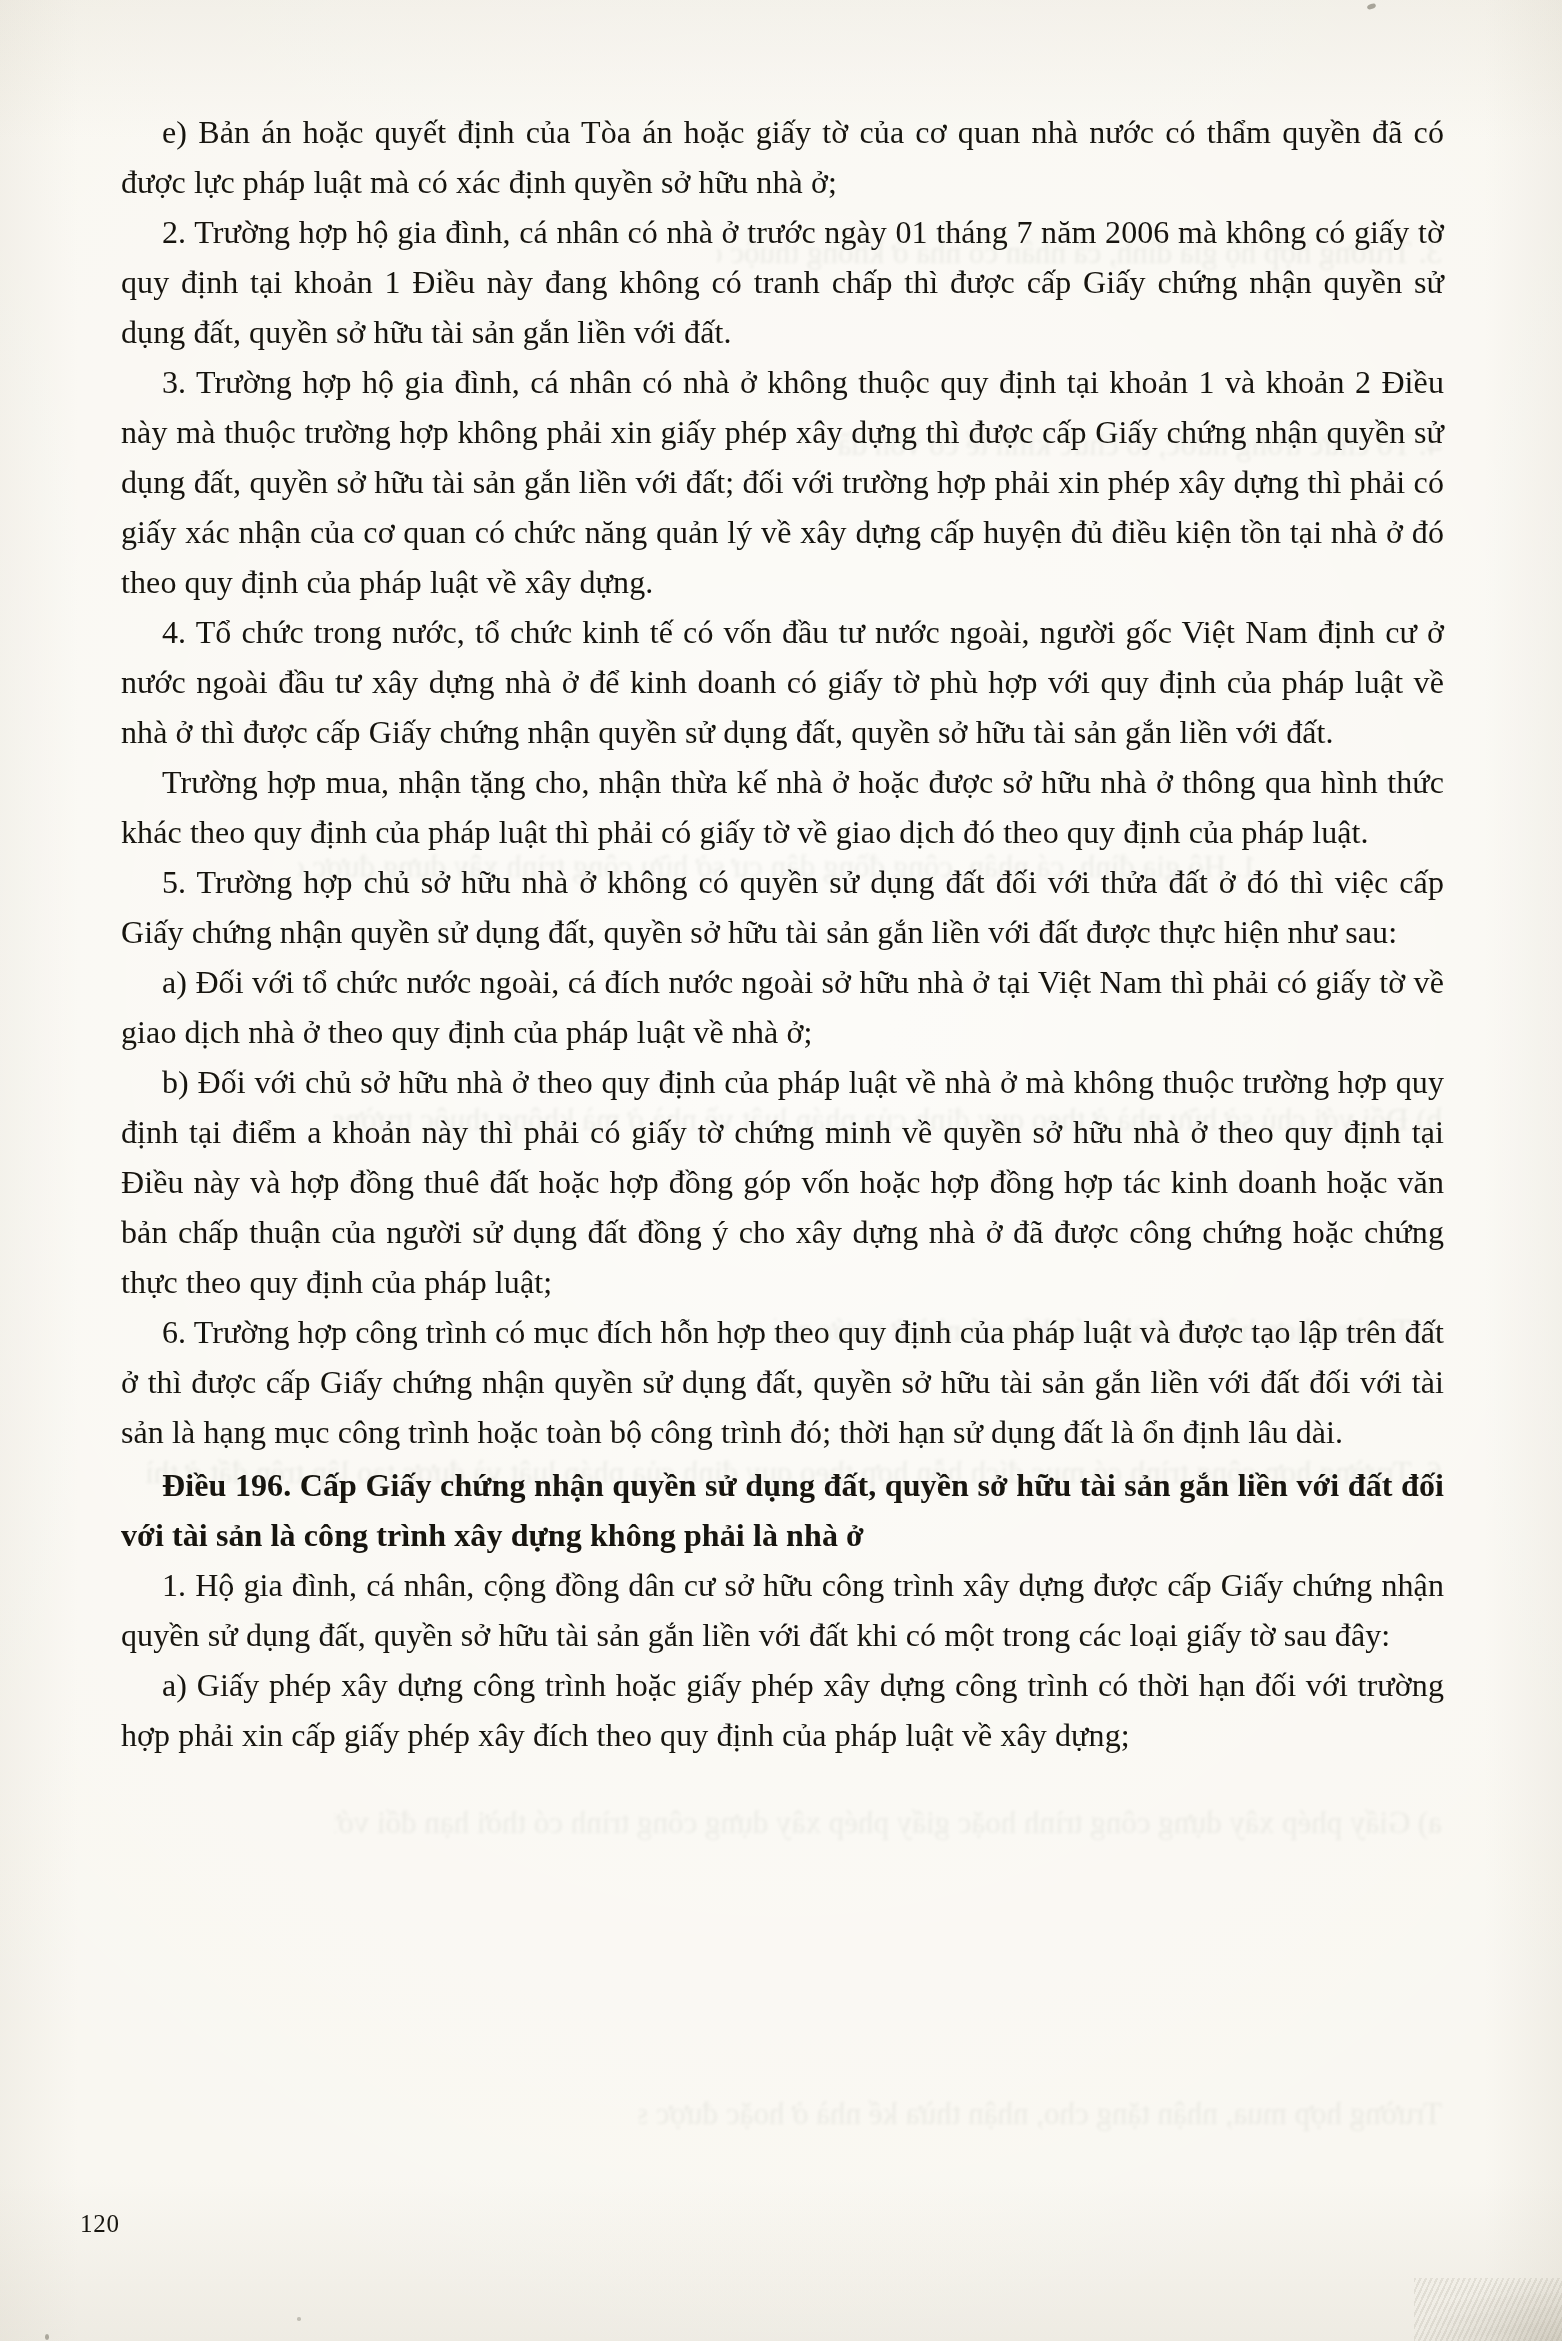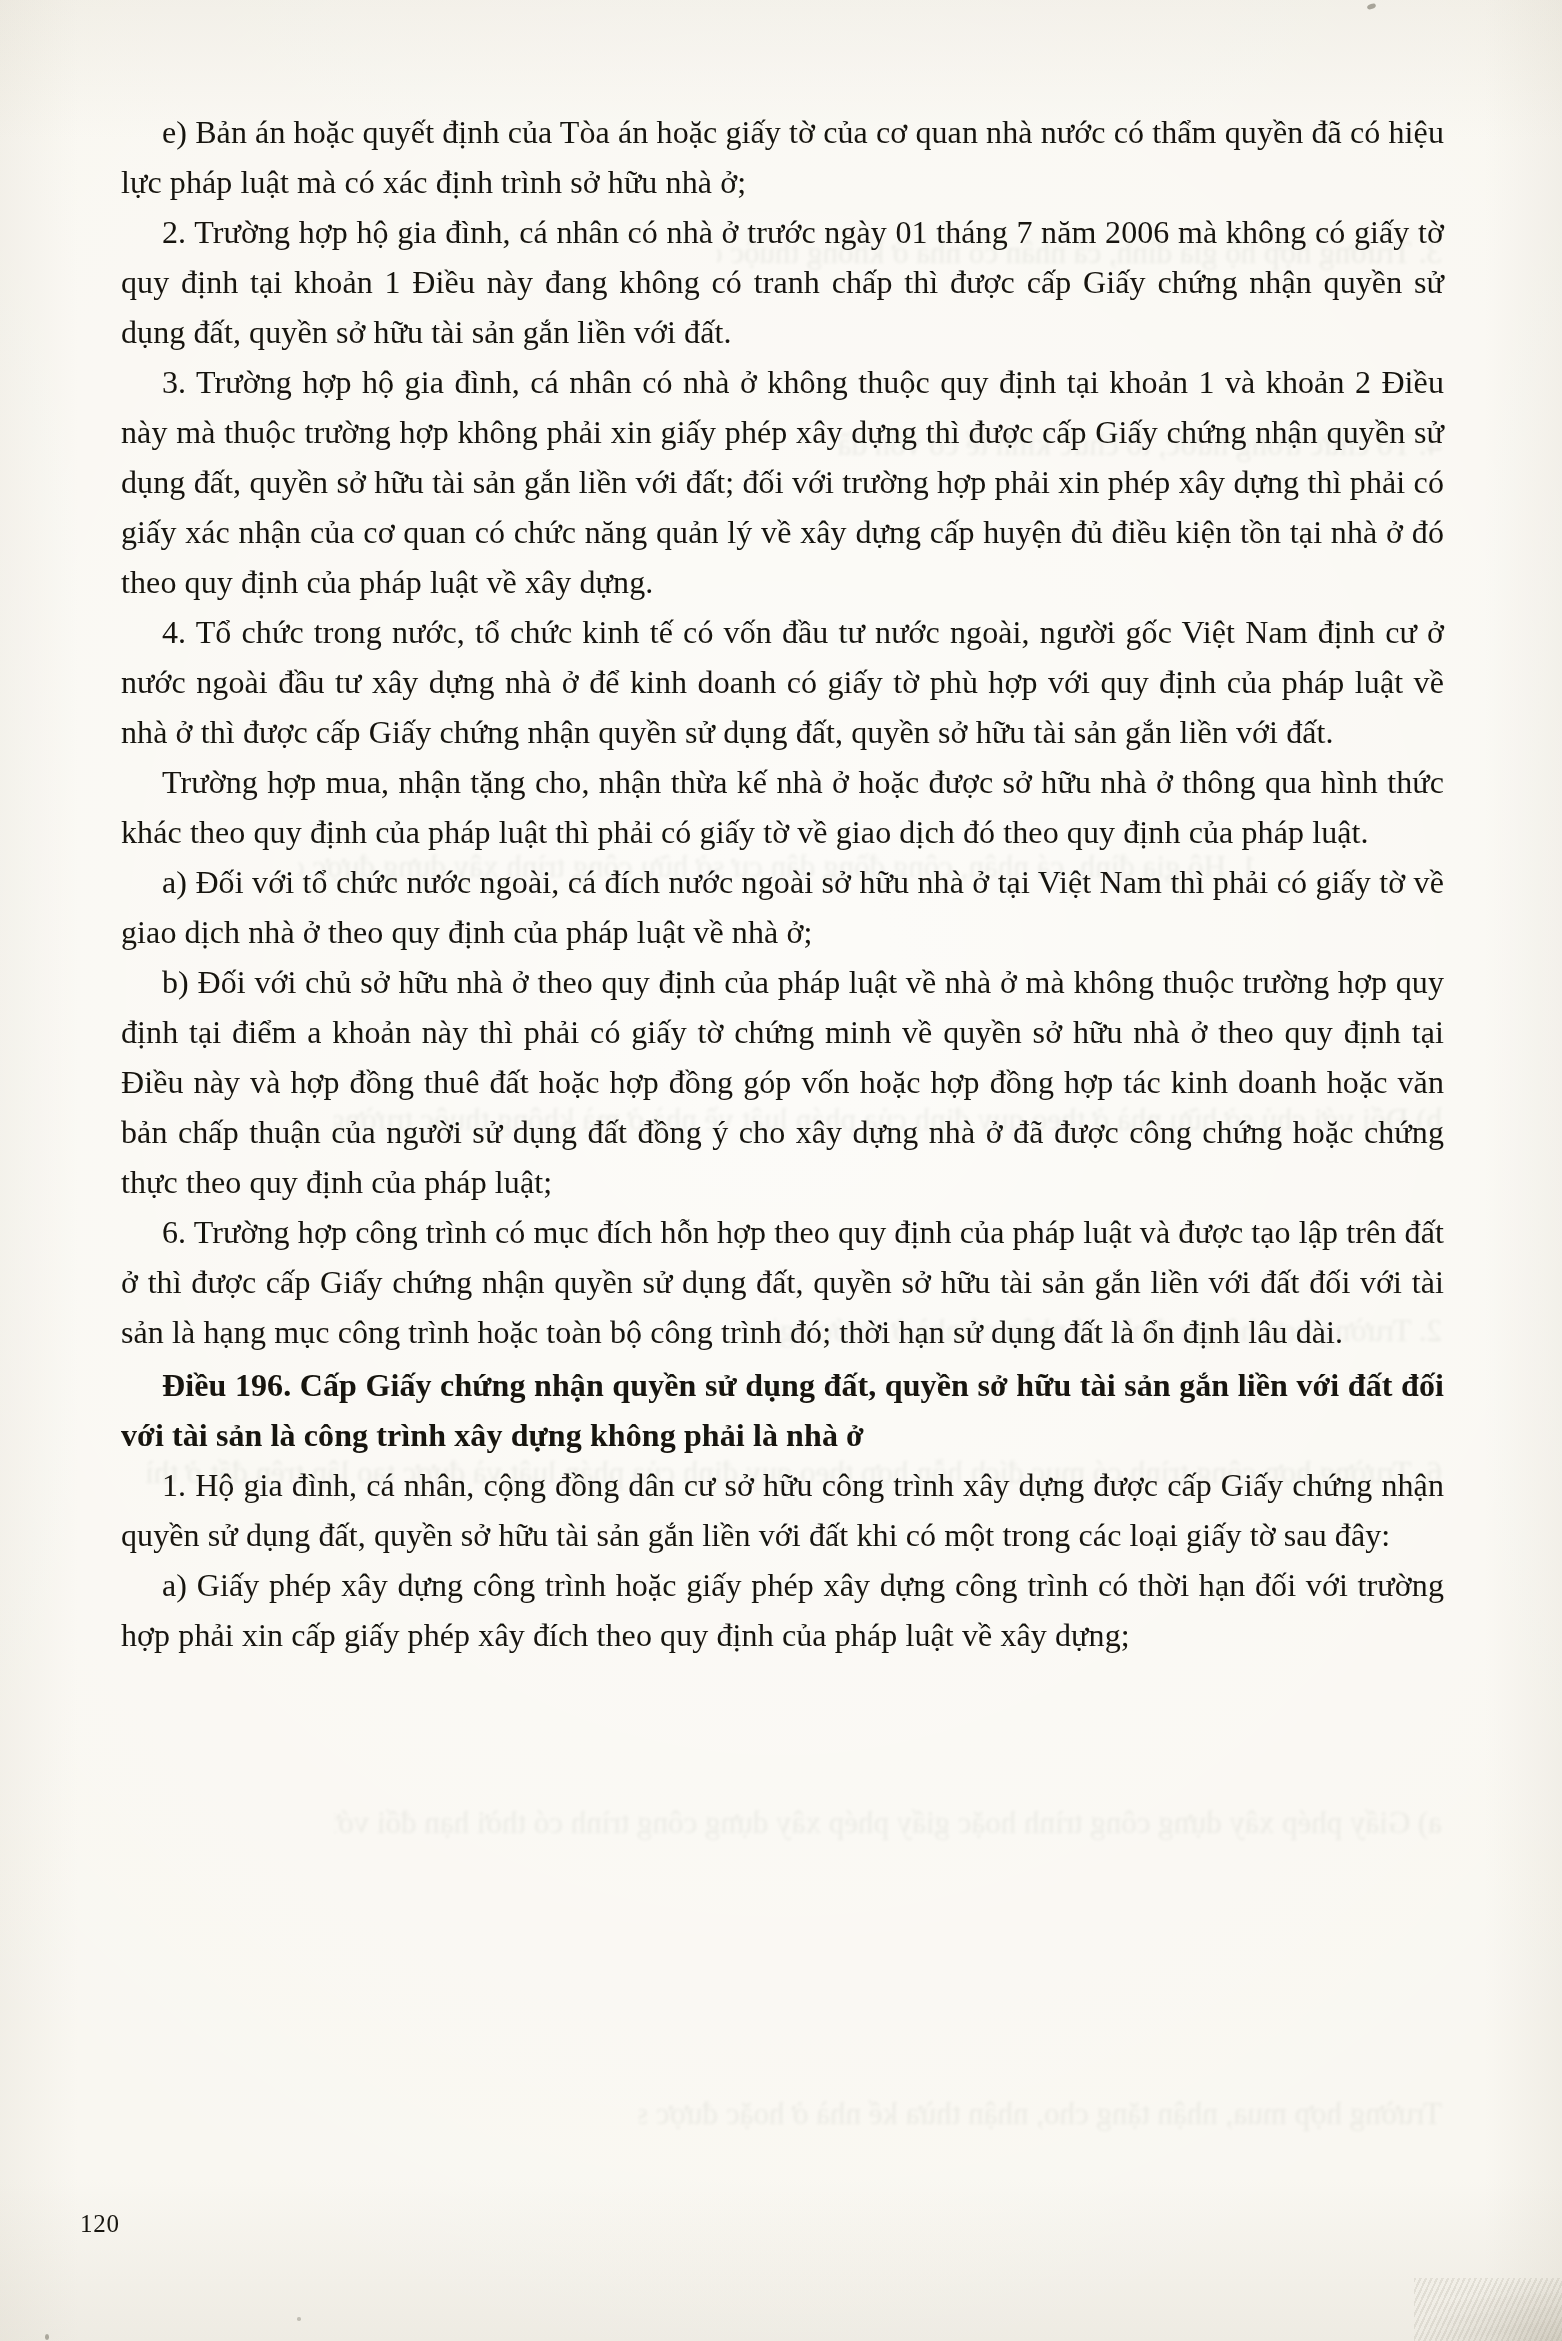--- a/index.html
+++ b/index.html
@@ -86,25 +86,26 @@
   <div class="ghost" style="left:717px; top:233px;  width:725px;">3. Trường hợp hộ gia đình, cá nhân có nhà ở không thuộc quy định tại khoản 1 và khoản 2 Điều này mà thuộc trường hợp không phải xin giấy phép xây dựng thì được cấp Giấy chứng nhận quyền sử dụng đất, quyền sở hữu tài sản gắn liền với đất; đối với trường hợp phải xin phép xây dựng thì phải có giấy xác nhận của cơ quan có chức năng quản lý về xây dựng cấp huyện đủ điều kiện tồn tại nhà ở đó theo quy định của pháp luật về xây dựng.</div>
   <div class="ghost" style="left:838px; top:425px;  width:604px;">4. Tổ chức trong nước, tổ chức kinh tế có vốn đầu tư nước ngoài, người gốc Việt Nam định cư ở nước ngoài đầu tư xây dựng nhà ở để kinh doanh có giấy tờ phù hợp với quy định của pháp luật về nhà ở thì được cấp Giấy chứng nhận quyền sử dụng đất, quyền sở hữu tài sản gắn liền với đất.</div>
   <div class="ghost" style="left:298px;  top:847px; width:959px;">1. Hộ gia đình, cá nhân, cộng đồng dân cư sở hữu công trình xây dựng được cấp Giấy chứng nhận quyền sử dụng đất, quyền sở hữu tài sản gắn liền với đất khi có một trong các loại giấy tờ sau đây:</div>
   <div class="ghost" style="left:334px;  top:1100px; width:1108px;">b) Đối với chủ sở hữu nhà ở theo quy định của pháp luật về nhà ở mà không thuộc trường hợp quy định tại điểm a khoản này thì phải có giấy tờ chứng minh về quyền sở hữu nhà ở theo quy định tại Điều này và hợp đồng thuê đất hoặc hợp đồng góp vốn hoặc hợp đồng hợp tác kinh doanh hoặc văn bản chấp thuận của người sử dụng đất đồng ý cho xây dựng nhà ở đã được công chứng hoặc chứng thực theo quy định của pháp luật;</div>
   <div class="ghost" style="left:774px; top:1311px; width:668px;">2. Trường hợp hộ gia đình, cá nhân có nhà ở trước ngày 01 tháng 7 năm 2006 mà không có giấy tờ quy định tại khoản 1 Điều này đang không có tranh chấp thì được cấp Giấy chứng nhận quyền sử dụng đất, quyền sở hữu tài sản gắn liền với đất.</div>
   <div class="ghost" style="left:142px;  top:1453px; width:1300px;">6. Trường hợp công trình có mục đích hỗn hợp theo quy định của pháp luật và được tạo lập trên đất ở thì được cấp Giấy chứng nhận quyền sử dụng đất, quyền sở hữu tài sản gắn liền với đất đối với tài sản là hạng mục công trình hoặc toàn bộ công trình đó; thời hạn sử dụng đất là ổn định lâu dài.</div>
   <div class="ghost" style="left:334px;  top:1803px; width:1108px;">a) Giấy phép xây dựng công trình hoặc giấy phép xây dựng công trình có thời hạn đối với trường hợp phải xin cấp giấy phép xây dựng theo quy định của pháp luật về xây dựng;</div>
   <div class="ghost" style="left:639px;  top:2094px; width:803px;">Trường hợp mua, nhận tặng cho, nhận thừa kế nhà ở hoặc được sở hữu nhà ở thông qua hình thức khác theo quy định của pháp luật thì phải có giấy tờ về giao dịch đó theo quy định của pháp luật.</div>
 
   <div class="text-block">
-    <p class="para">e) Bản án hoặc quyết định của Tòa án hoặc giấy tờ của cơ quan nhà nước có thẩm quyền đã có hiệu lực pháp luật mà có xác định trình sở hữu nhà ở;</p>
+    <p class="para">e) Bản án hoặc quyết định của Tòa án hoặc giấy tờ của cơ quan nhà nước có thẩm quyền đã có được lực pháp luật mà có xác định quyền sở hữu nhà ở;</p>
     <p class="para">2. Trường hợp hộ gia đình, cá nhân có nhà ở trước ngày 01 tháng 7 năm 2006 mà không có giấy tờ quy định tại khoản 1 Điều này đang không có tranh chấp thì được cấp Giấy chứng nhận quyền sử dụng đất, quyền sở hữu tài sản gắn liền với đất.</p>
     <p class="para">3. Trường hợp hộ gia đình, cá nhân có nhà ở không thuộc quy định tại khoản 1 và khoản 2 Điều này mà thuộc trường hợp không phải xin giấy phép xây dựng thì được cấp Giấy chứng nhận quyền sử dụng đất, quyền sở hữu tài sản gắn liền với đất; đối với trường hợp phải xin phép xây dựng thì phải có giấy xác nhận của cơ quan có chức năng quản lý về xây dựng cấp huyện đủ điều kiện tồn tại nhà ở đó theo quy định của pháp luật về xây dựng.</p>
     <p class="para">4. Tổ chức trong nước, tổ chức kinh tế có vốn đầu tư nước ngoài, người gốc Việt Nam định cư ở nước ngoài đầu tư xây dựng nhà ở để kinh doanh có giấy tờ phù hợp với quy định của pháp luật về nhà ở thì được cấp Giấy chứng nhận quyền sử dụng đất, quyền sở hữu tài sản gắn liền với đất.</p>
     <p class="para">Trường hợp mua, nhận tặng cho, nhận thừa kế nhà ở hoặc được sở hữu nhà ở thông qua hình thức khác theo quy định của pháp luật thì phải có giấy tờ về giao dịch đó theo quy định của pháp luật.</p>
+    <p class="para">5. Trường hợp chủ sở hữu nhà ở không có quyền sử dụng đất đối với thửa đất ở đó thì việc cấp Giấy chứng nhận quyền sử dụng đất, quyền sở hữu tài sản gắn liền với đất được thực hiện như sau:</p>
     <p class="para">a) Đối với tổ chức nước ngoài, cá đích nước ngoài sở hữu nhà ở tại Việt Nam thì phải có giấy tờ về giao dịch nhà ở theo quy định của pháp luật về nhà ở;</p>
     <p class="para">b) Đối với chủ sở hữu nhà ở theo quy định của pháp luật về nhà ở mà không thuộc trường hợp quy định tại điểm a khoản này thì phải có giấy tờ chứng minh về quyền sở hữu nhà ở theo quy định tại Điều này và hợp đồng thuê đất hoặc hợp đồng góp vốn hoặc hợp đồng hợp tác kinh doanh hoặc văn bản chấp thuận của người sử dụng đất đồng ý cho xây dựng nhà ở đã được công chứng hoặc chứng thực theo quy định của pháp luật;</p>
     <p class="para">6. Trường hợp công trình có mục đích hỗn hợp theo quy định của pháp luật và được tạo lập trên đất ở thì được cấp Giấy chứng nhận quyền sử dụng đất, quyền sở hữu tài sản gắn liền với đất đối với tài sản là hạng mục công trình hoặc toàn bộ công trình đó; thời hạn sử dụng đất là ổn định lâu dài.</p>
     <p class="para heading">Điều 196. Cấp Giấy chứng nhận quyền sử dụng đất, quyền sở hữu tài sản gắn liền với đất đối với tài sản là công trình xây dựng không phải là nhà ở</p>
     <p class="para">1. Hộ gia đình, cá nhân, cộng đồng dân cư sở hữu công trình xây dựng được cấp Giấy chứng nhận quyền sử dụng đất, quyền sở hữu tài sản gắn liền với đất khi có một trong các loại giấy tờ sau đây:</p>
     <p class="para">a) Giấy phép xây dựng công trình hoặc giấy phép xây dựng công trình có thời hạn đối với trường hợp phải xin cấp giấy phép xây đích theo quy định của pháp luật về xây dựng;</p>
   </div>
 
   <div class="page-number">120</div>
 

